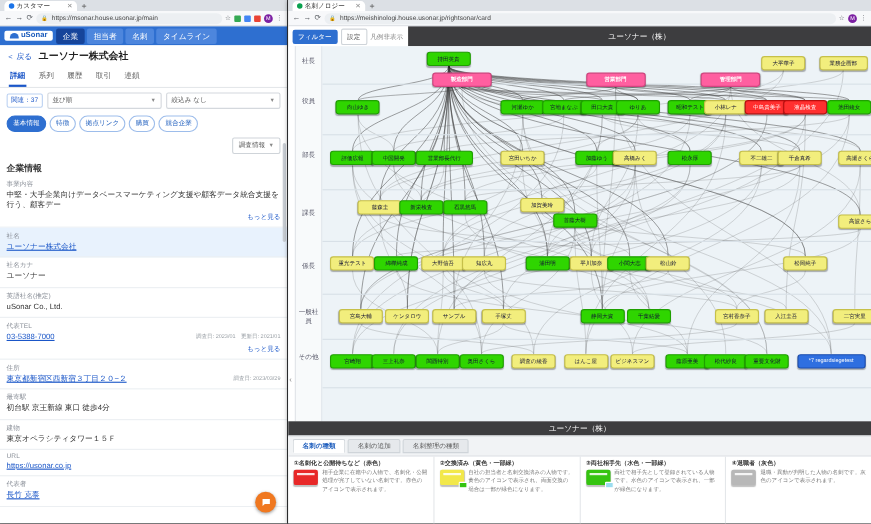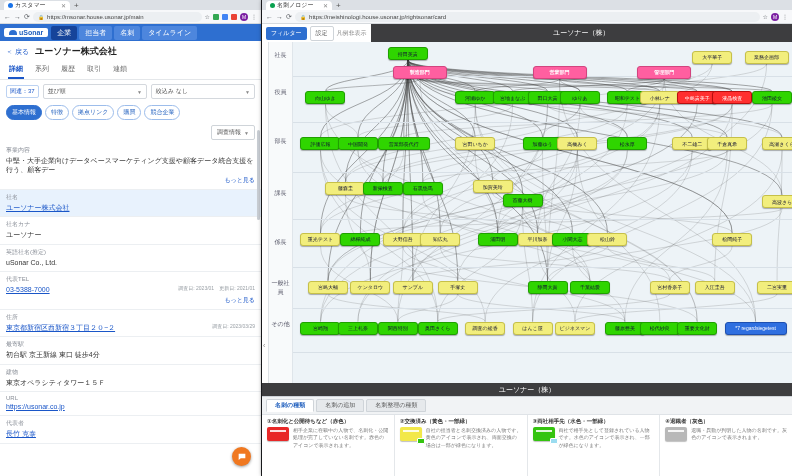--- a/index.html
+++ b/index.html
@@ -171,20 +171,21 @@
         <div class="pill">競合企業</div>
       </div>
 
     <div class="surveyrow">
       <div class="surveybtn">
         <span>調査情報</span>
         <span class="caret">▼</span>
       </div>
     </div>
 
+    <div class="secttl">企業情報</div>
 
     <div class="fields" id="left-fields">
         <div class="field">
           <div class="f-label">事業内容</div>
           <div class="f-main">
             <span class="f-value">中堅・大手企業向けデータベースマーケティング支援や顧客データ統合支援を行う、顧客デー</span>
           </div>
           <div class="f-more">もっと見る</div>
         </div>
         <div class="field hl">

